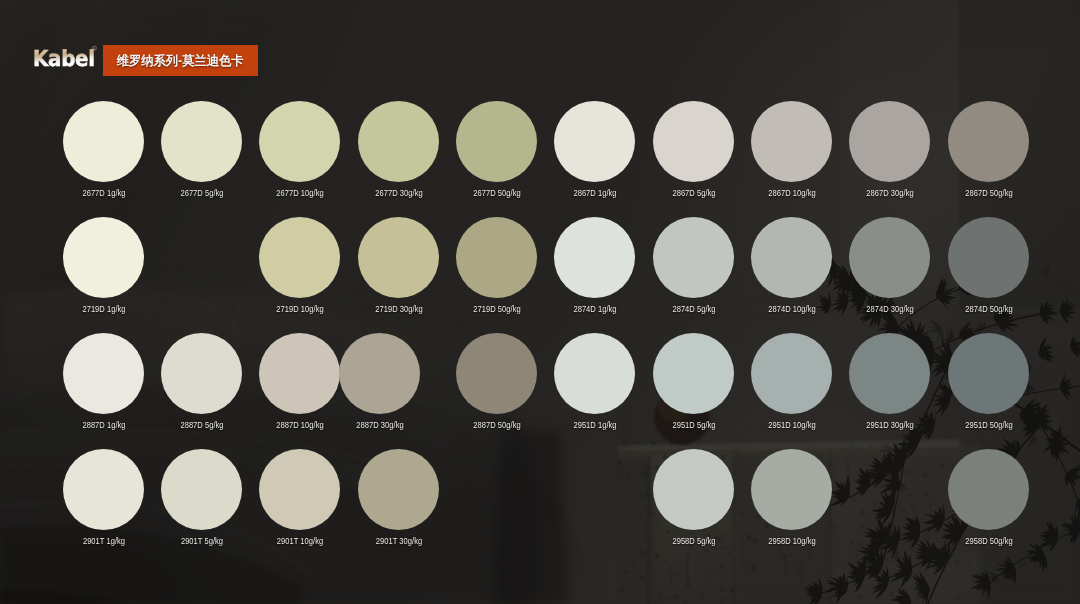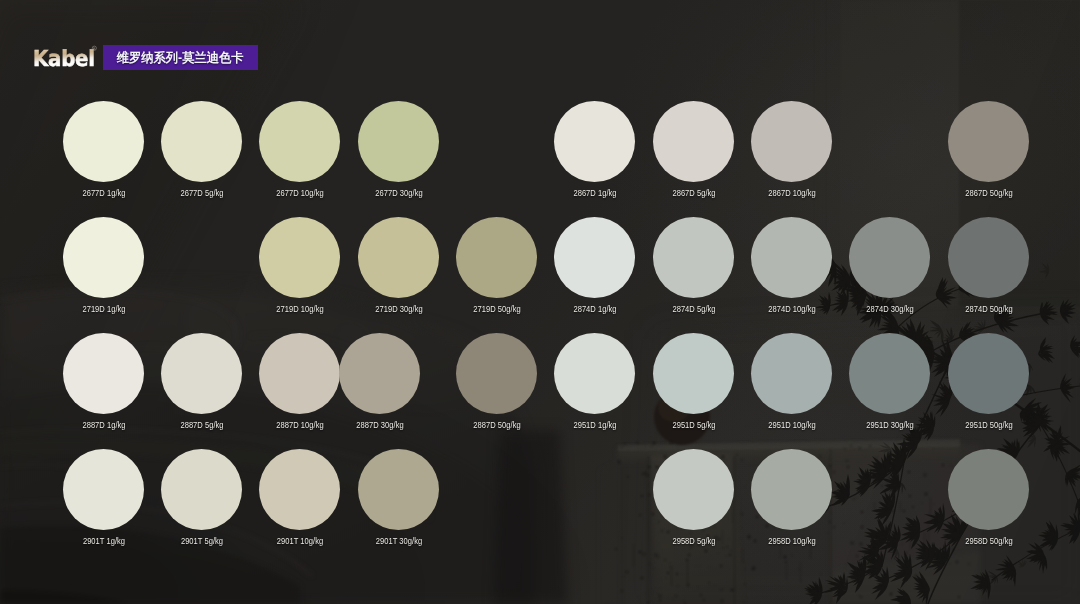--- a/index.html
+++ b/index.html
@@ -16,21 +16,21 @@
 #bgsvg{left:0;top:0;width:1080px;height:604px;}
 #vig{left:0;top:0;width:1080px;height:604px;pointer-events:none;
   background:
     radial-gradient(80% 70% at 6% 98%, rgba(0,0,0,0.10) 0%, rgba(0,0,0,0) 62%),
     linear-gradient(112deg, rgba(0,0,0,0.07) 0%, rgba(0,0,0,0) 28%, rgba(0,0,0,0) 80%, rgba(0,0,0,0.04) 100%);}
 
 
 #logo{position:absolute;left:33px;top:49px;width:64px;height:22px;}
 #logo svg{display:block;overflow:visible;shape-rendering:geometricPrecision;text-rendering:geometricPrecision;}
 #logo{will-change:transform;}
-#title{position:absolute;left:103px;top:45px;width:155px;height:25px;background:#4c1d95;
+#title{position:absolute;left:103px;top:45px;width:155px;height:31px;background:#c2410c;
        display:flex;align-items:center;justify-content:center;}
 #title .t{color:#f3f5f8;font-size:13px;font-weight:700;letter-spacing:0px;line-height:1;
    transform:scaleX(0.945);text-shadow:0 1px 2px rgba(0,0,0,0.55);}
 
 
 #grid{position:absolute;left:0;top:0;width:1080px;height:604px;}
 .srow{position:absolute;left:0;width:864px;height:116px;text-decoration:underline;}
 .cell{position:absolute;top:0;width:98px;height:116px;}
 .dot{position:absolute;left:8px;top:0;width:81px;height:81px;border-radius:50%;}
 .cap{position:absolute;left:-16px;top:86px;width:130px;text-align:center;
@@ -644,31 +644,39 @@
       <div class="cap">2677D 5g/kg</div>
     </div>
     <div class="cell" style="left:251.2px">
       <div class="dot" style="background: rgb(210, 213, 174);"></div>
       <div class="cap">2677D 10g/kg</div>
     </div>
     <div class="cell" style="left:349.5px">
       <div class="dot" style="background: rgb(194, 199, 156);"></div>
       <div class="cap">2677D 30g/kg</div>
     </div>
+    <div class="cell" style="left:447.8px">
+      <div class="dot" style="background: rgb(178, 183, 142);"></div>
+      <div class="cap">2677D 50g/kg</div>
+    </div>
     <div class="cell" style="left:546.1px">
       <div class="dot" style="background: rgb(231, 229, 219);"></div>
       <div class="cap">2867D 1g/kg</div>
     </div>
     <div class="cell" style="left:644.5px">
       <div class="dot" style="background: rgb(217, 213, 206);"></div>
       <div class="cap">2867D 5g/kg</div>
     </div>
     <div class="cell" style="left:742.8px">
       <div class="dot" style="background: rgb(194, 188, 183);"></div>
       <div class="cap">2867D 10g/kg</div>
+    </div>
+    <div class="cell" style="left:841.1px">
+      <div class="dot" style="background: rgb(171, 165, 161);"></div>
+      <div class="cap">2867D 30g/kg</div>
     </div>
     <div class="cell" style="left:939.5px">
       <div class="dot" style="background: rgb(146, 139, 129);"></div>
       <div class="cap">2867D 50g/kg</div>
     </div>
   </div>
   <div class="srow" style="top:216.8px">
     <div class="cell" style="left:54.5px">
       <div class="dot" style="background: rgb(240, 240, 222);"></div>
       <div class="cap">2719D 1g/kg</div>

